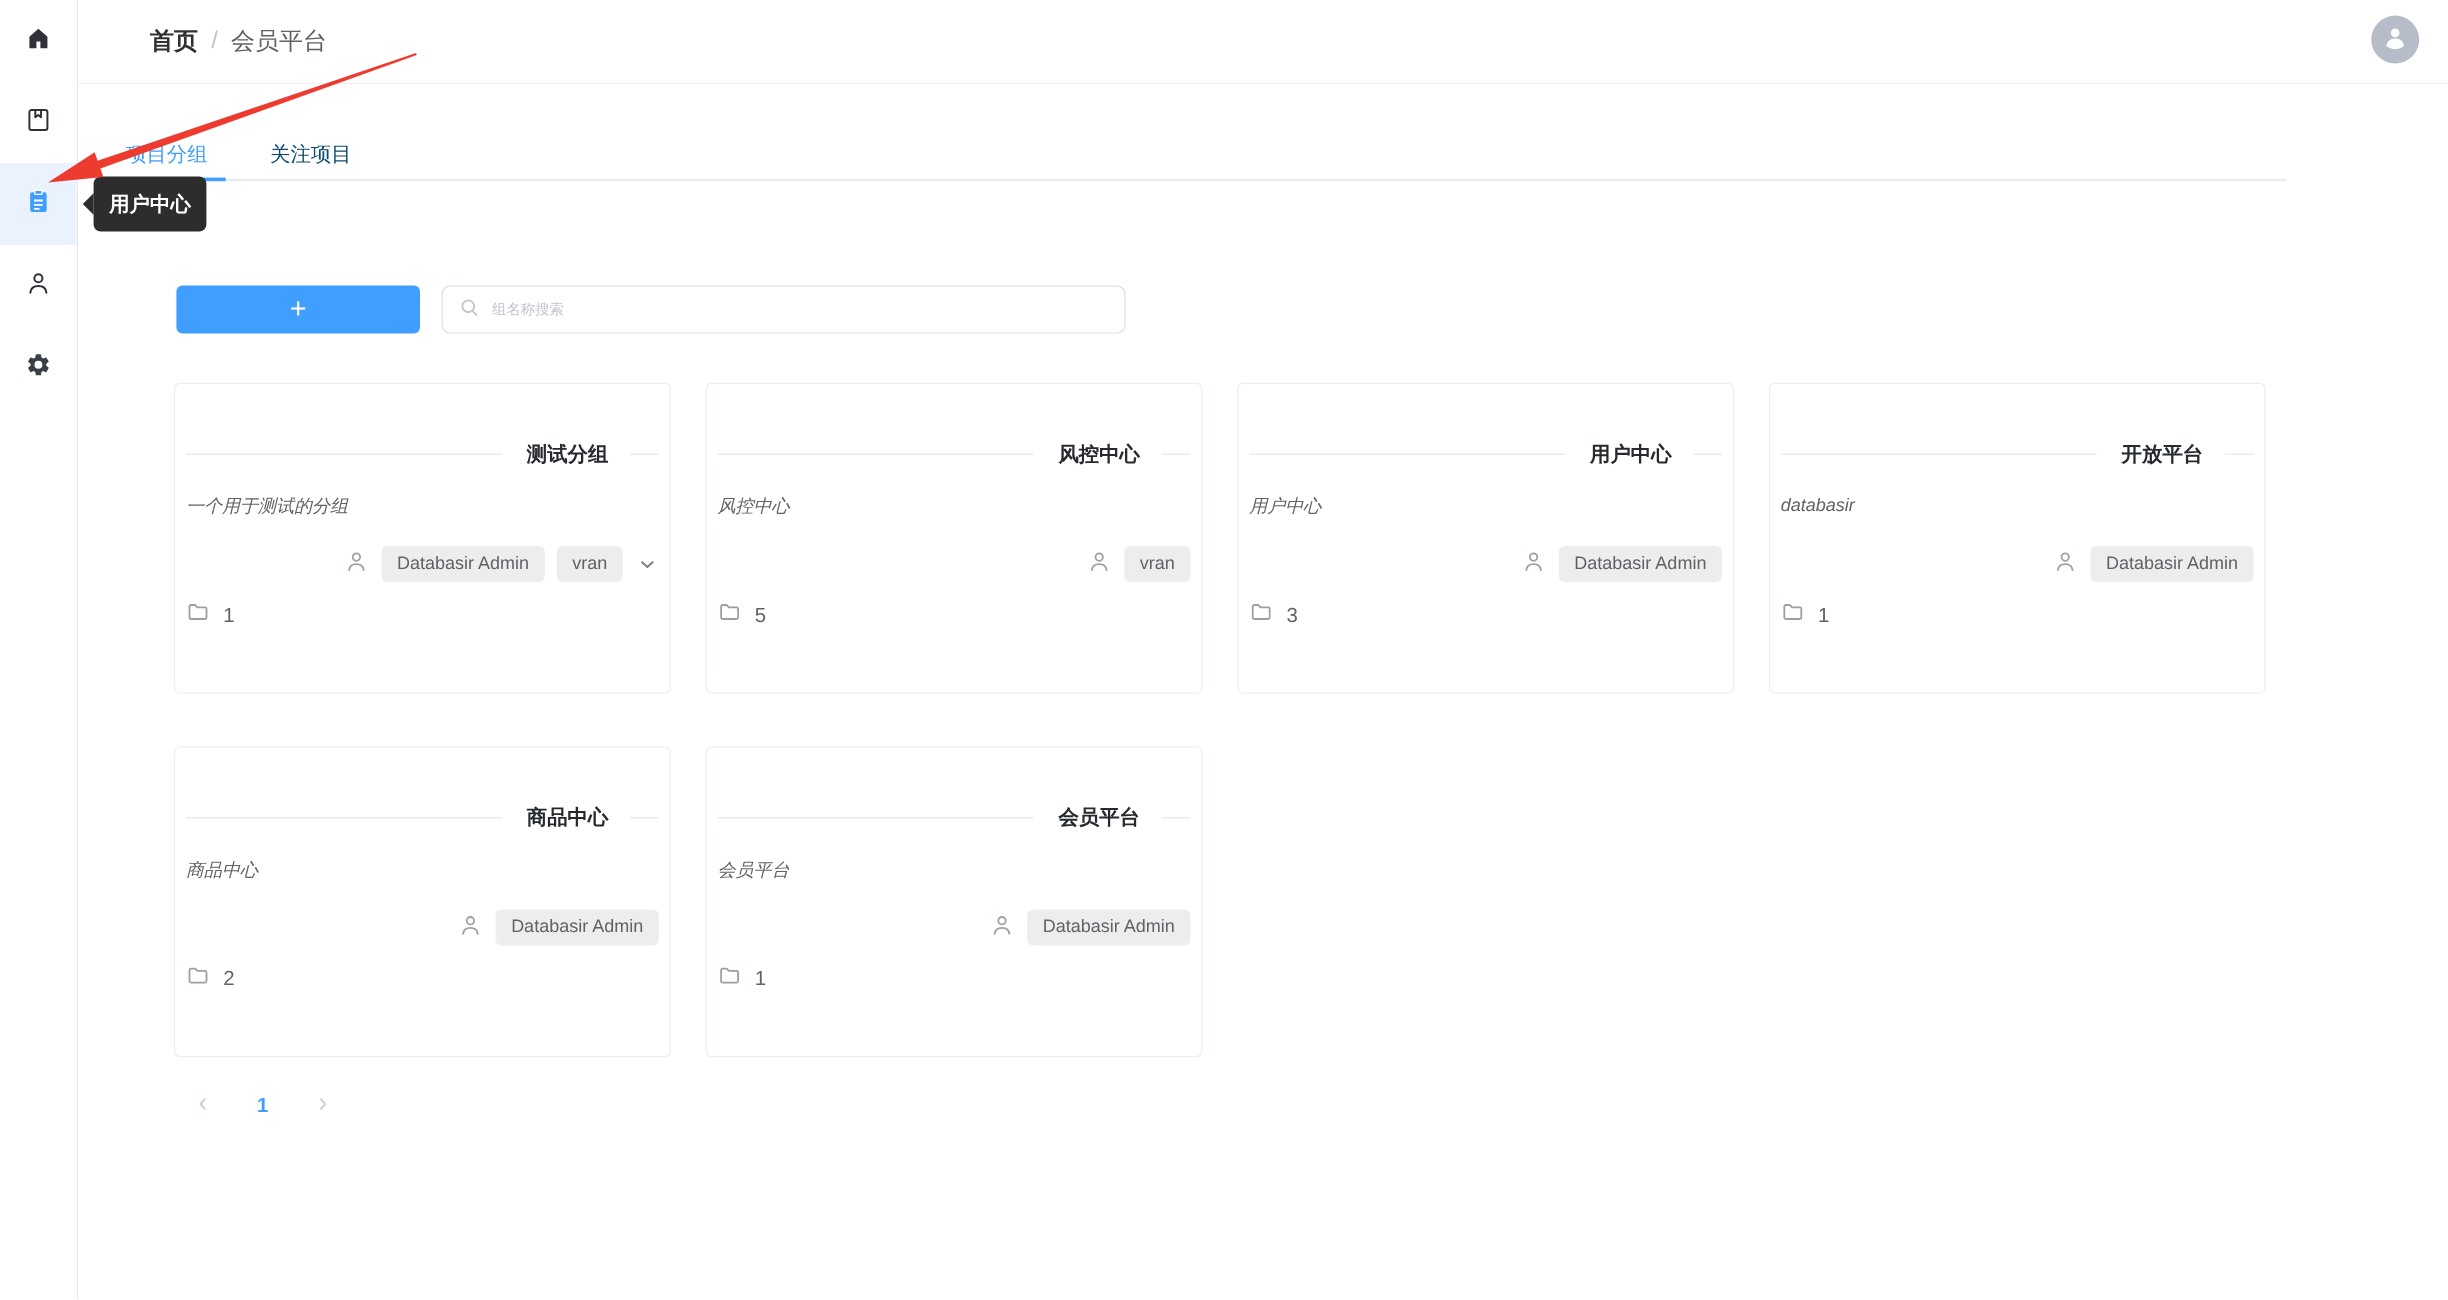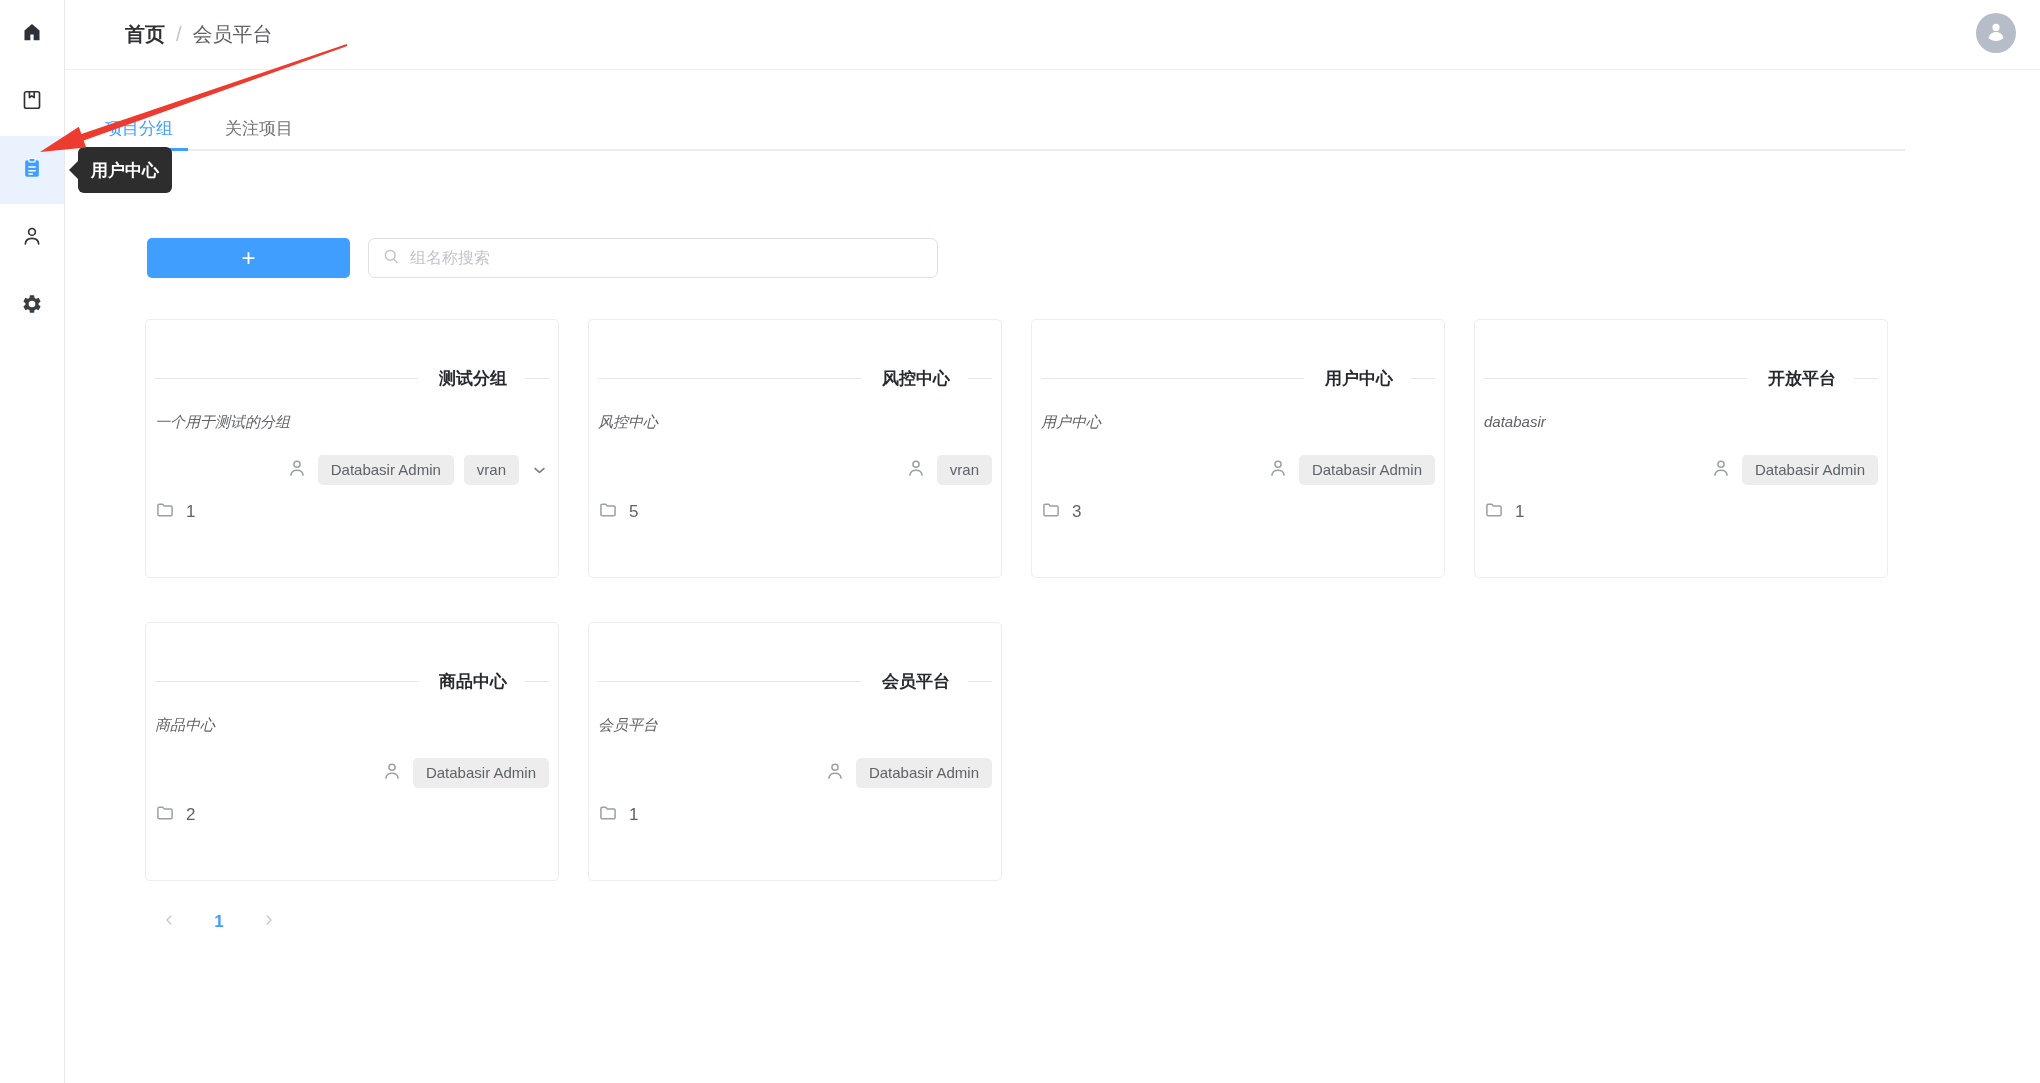--- a/index.html
+++ b/index.html
@@ -18,32 +18,32 @@
   .breadcrumb{position:absolute;left:60px;top:0;height:69px;display:flex;align-items:center;font-size:20px;}
   .crumb-home{font-weight:700;color:#303133;cursor:pointer;}
   .crumb-sep{color:#c0c4cc;margin:0 11px;}
   .crumb-cur{color:#606266;}
   .avatar{position:absolute;right:24px;top:13px;width:40px;height:40px;border-radius:50%;
           background:#b6bcc8;display:flex;align-items:center;justify-content:center;cursor:pointer;}
 
   
   .tabs{position:absolute;left:90px;top:111px;width:1815px;height:38px;display:flex;
         border-bottom:2px solid #e9ecf1;}
-  .tab{position:relative;padding:0 15px;font-size:17px;line-height:36px;color:#737373;
+  .tab{position:relative;padding:0 15px;font-size:17px;line-height:36px;color:#0c4a6e;
        margin-right:22px;cursor:pointer;}
   .tab.active{color:#409eff;}
   .tab.active::after{content:"";position:absolute;left:0;right:0;bottom:-2px;height:3px;background:#409eff;}
 
   
   .add-btn{position:absolute;left:147px;top:238px;width:203px;height:40px;background:#409eff;
            border:none;border-radius:5px;color:#fff;font-size:24px;font-weight:300;line-height:38px;
            text-align:center;cursor:pointer;font-family:"Liberation Sans",sans-serif;}
   .search{position:absolute;left:368px;top:238px;width:570px;height:40px;border:1px solid #dcdfe6;
           border-radius:7px;box-sizing:border-box;display:flex;align-items:center;padding:0 13px;gap:8px;background:#fff;}
-  .search input{flex:1;border:none;outline:none;font-size:16px;color:#606266;background:transparent;
+  .search input{flex:1;border:none;outline:none;font-size:12px;color:#606266;background:transparent;
                 font-family:"Liberation Sans",sans-serif;}
   .search input::placeholder{color:#c0c4cc;}
 
   
   .grid{position:absolute;left:145px;top:319px;display:grid;grid-template-columns:repeat(4,414px);
         gap:44px 29px;}
   .card{width:414px;height:259px;box-sizing:border-box;border:1px solid #ebedf0;border-radius:5px;
         background:#fff;padding:0 9px;cursor:pointer;}
   .card-head{display:flex;align-items:center;margin-top:47px;height:22px;}
   .line-l{flex:1;height:1px;background:#e3e6ea;margin-right:21px;}

